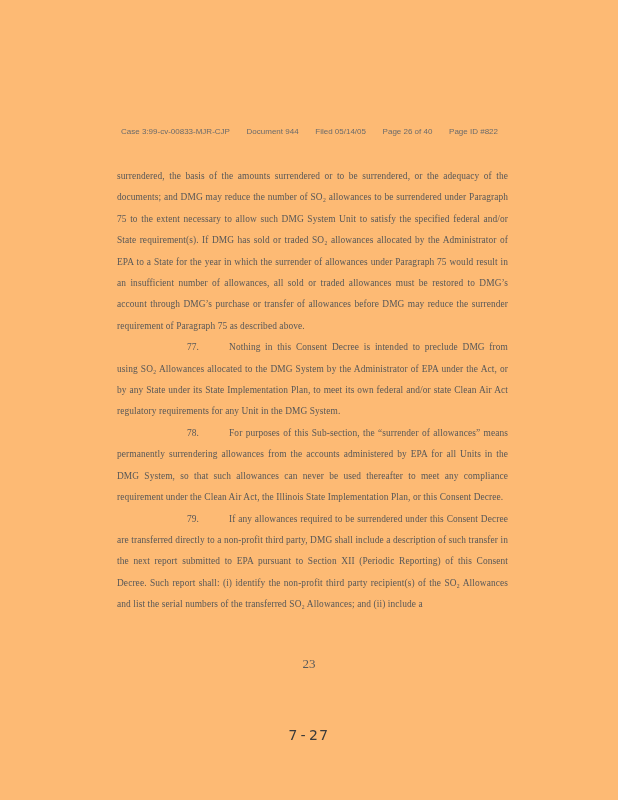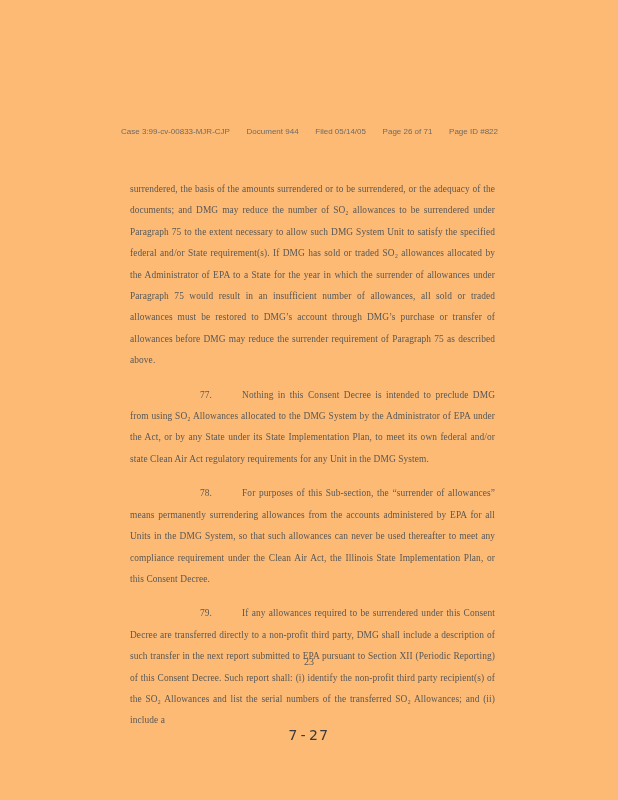--- a/index.html
+++ b/index.html
@@ -35,37 +35,37 @@
     left: 117px;
     width: 391px;
     font-family: "Liberation Serif", serif;
     font-size: 9.4px;
     line-height: 21.4px;
     text-align: justify;
     color: #585858;
     letter-spacing: 0.1px;
   }
   .doc-body p {
-    margin: 13px;
+    margin: 0;
     padding: 0;
   }
   .doc-body p.numbered {
     text-indent: 70px;
   }
   .pnum {
     padding-right: 30px;
   }
   .page-number {
     position: absolute;
     top: 656px;
     left: 0;
     width: 618px;
     text-align: center;
     font-family: "Liberation Serif", serif;
-    font-size: 10px;
+    font-size: 13px;
     color: #5a5a5a;
   }
   .footer-stamp {
     position: absolute;
     top: 727px;
     left: 0;
     width: 618px;
     text-align: center;
     font-family: "DejaVu Sans Mono", monospace;
     font-size: 14.5px;
@@ -75,21 +75,21 @@
 </style>
 </head>
 <body>
 
 <div class="page">
 
   <div class="case-header">
     <span>Case 3:99-cv-00833-MJR-CJP</span>
     <span>Document 944</span>
     <span>Filed 05/14/05</span>
-    <span>Page 26 of 71</span>
+    <span>Page 26 of 40</span>
     <span>Page ID #822</span>
   </div>
 
   <div class="doc-body">
     <p>
       <span>surrendered, the basis of the amounts surrendered or to be surrendered, or the adequacy of the documents; and DMG may reduce the number of SO₂ allowances to be surrendered under Paragraph 75 to the extent necessary to allow such DMG System Unit to satisfy the specified federal and/or State requirement(s).  If DMG has sold or traded SO₂ allowances allocated by the Administrator of EPA to a State for the year in which the surrender of allowances under Paragraph 75 would result in an insufficient number of allowances, all sold or traded allowances must be restored to DMG’s account through DMG’s purchase or transfer of allowances before DMG may reduce the surrender requirement of Paragraph 75 as described above.</span>
     </p>
     <p class="numbered">
       <span class="pnum">77.</span><span>Nothing in this Consent Decree is intended to preclude DMG from using SO₂ Allowances allocated to the DMG System by the Administrator of EPA under the Act, or by any State under its State Implementation Plan, to meet its own federal and/or state Clean Air Act regulatory requirements for any Unit in the DMG System.</span>
     </p>

